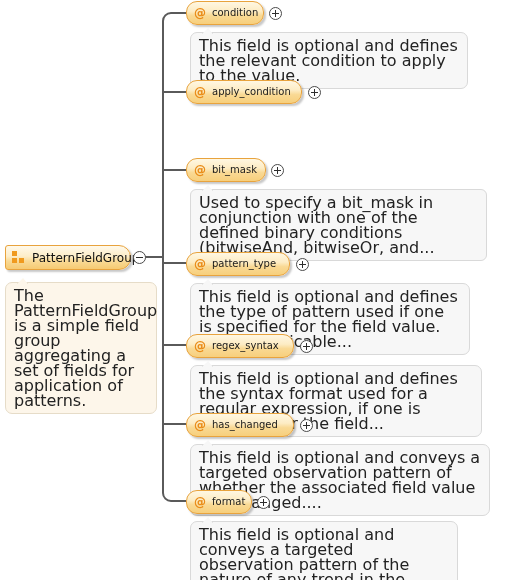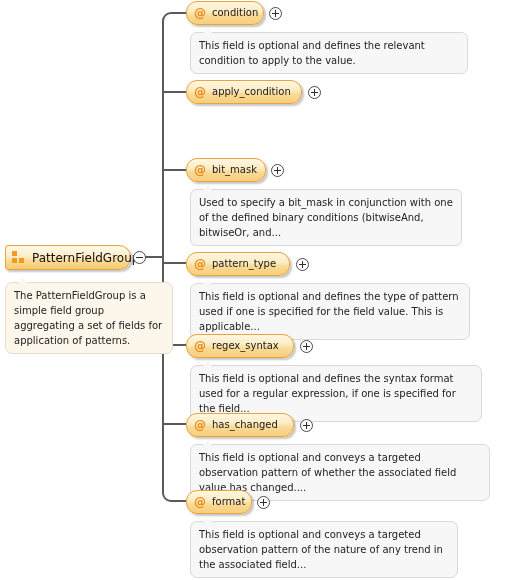--- a/index.html
+++ b/index.html
@@ -122,21 +122,21 @@
   .toggle .bar-v { left: 5px; top: 2px;  width: 1px; height: 7px; }
 
   
   .bubble {
     position: absolute;
     box-sizing: border-box;
     border: 1px solid #d9d9d9;
     border-radius: 7px;
     background: #f7f7f7;
     padding: 5px 8px 5px 8px;
-    font-size: 10px;
+    font-size: 16px;
     line-height: 15px;
     color: #222;
   }
   .bubble.cream {
     background: #fdf6ea;
     border-color: #e6dcc8;
   }
   
   .bubble::before {
     content: "";
@@ -184,21 +184,21 @@
       <i class="s1"></i>
         <i class="s2"></i>
         <i class="s3"></i>
     </span>
     <span class="node-label">PatternFieldGroup</span>
   </div>
   <div class="toggle" style="left:133px; top:251px;">
     <span class="bar-h"></span>
   </div>
 
-  <div class="bubble cream" style="left:5px; top:282px; width:168px;">
+  <div class="bubble cream" style="left:5px; top:282px; width:152px;">
     <p>The PatternFieldGroup is a simple field group aggregating a set of fields for application of patterns.</p>
   </div>
 
   <div class="node" style="left:186px; top:1px; width:78px;">
     <span class="at-icon">@</span>
     <span class="node-label">condition</span>
   </div>
   <div class="toggle" style="left:269px; top:7px;">
     <span class="bar-h"></span>
       <span class="bar-v"></span>
@@ -217,21 +217,21 @@
   </div>
 
   <div class="node" style="left:186px; top:158px; width:80px;">
     <span class="at-icon">@</span>
     <span class="node-label">bit_mask</span>
   </div>
   <div class="toggle" style="left:271px; top:164px;">
     <span class="bar-h"></span>
       <span class="bar-v"></span>
   </div>
-  <div class="bubble" style="left:190px; top:189px; width:272px;border-radius:6px;">
+  <div class="bubble" style="left:190px; top:189px; width:297px;border-radius:6px;">
     <p>Used to specify a bit_mask in conjunction with one of the defined binary conditions (bitwiseAnd, bitwiseOr, and...</p>
   </div>
 
   <div class="node" style="left:186px; top:252px; width:104px;">
     <span class="at-icon">@</span>
     <span class="node-label">pattern_type</span>
   </div>
   <div class="toggle" style="left:296px; top:258px;">
     <span class="bar-h"></span>
       <span class="bar-v"></span>

